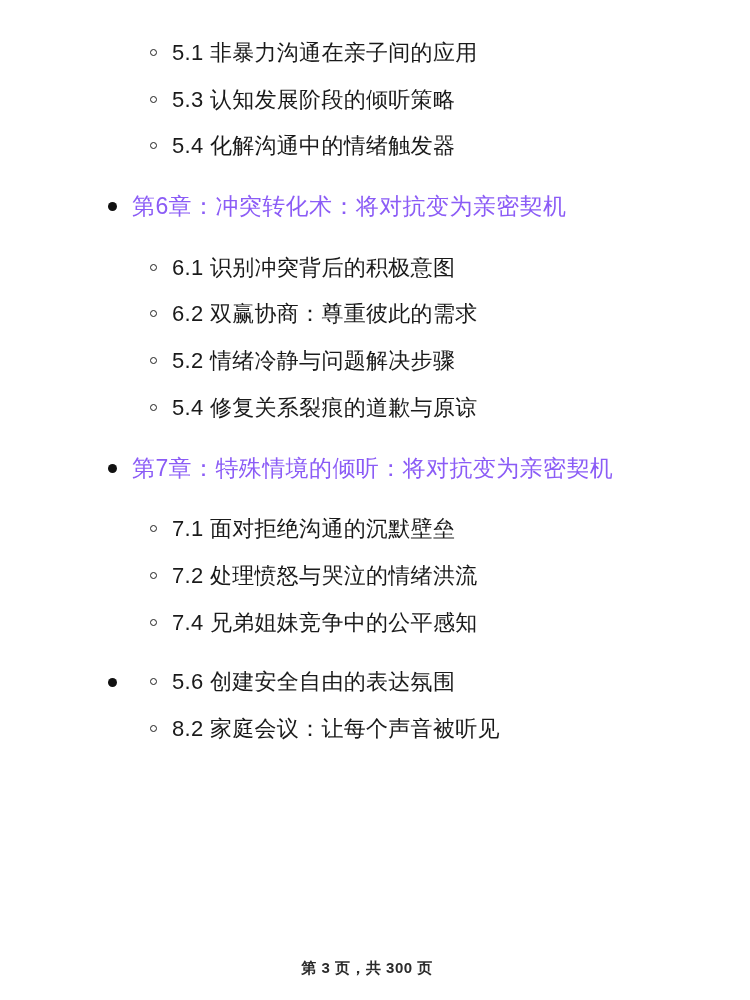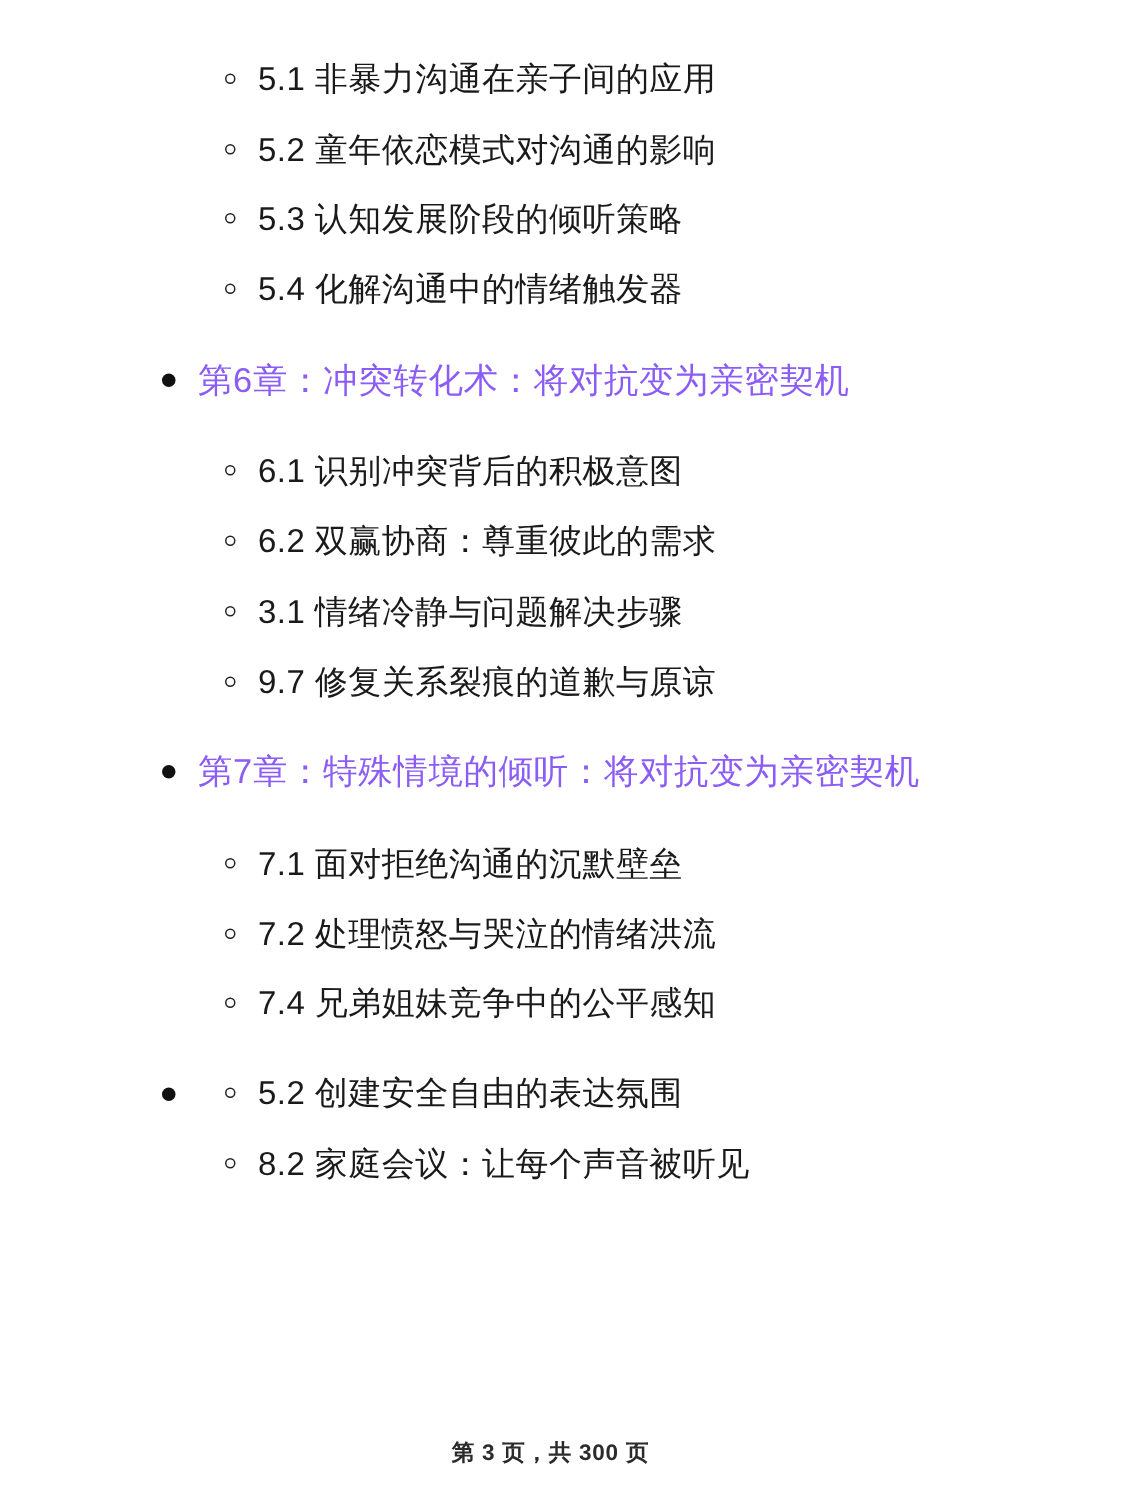--- a/index.html
+++ b/index.html
@@ -92,24 +92,20 @@
 
 <div class="page">
 
   <ul class="toc">
 
     <li class="l2 entry tight">
       <span class="bullet"></span>
       <span>5.1 非暴力沟通在亲子间的应用</span>
     </li>
 
-    <li class="l2 entry tight">
-      <span class="bullet"></span>
-      <span>5.2 童年依恋模式对沟通的影响</span>
-    </li>
 
     <li class="l2 entry tight">
       <span class="bullet"></span>
       <span>5.3 认知发展阶段的倾听策略</span>
     </li>
 
     <li class="l2 entry group-gap">
       <span class="bullet"></span>
       <span>5.4 化解沟通中的情绪触发器</span>
     </li>
@@ -124,26 +120,26 @@
       <span>6.1 识别冲突背后的积极意图</span>
     </li>
 
     <li class="l2 entry tight">
       <span class="bullet"></span>
       <span>6.2 双赢协商：尊重彼此的需求</span>
     </li>
 
     <li class="l2 entry tight">
       <span class="bullet"></span>
-      <span>3.1 情绪冷静与问题解决步骤</span>
+      <span>5.2 情绪冷静与问题解决步骤</span>
     </li>
 
     <li class="l2 entry group-gap">
       <span class="bullet"></span>
-      <span>9.7 修复关系裂痕的道歉与原谅</span>
+      <span>5.4 修复关系裂痕的道歉与原谅</span>
     </li>
 
     <li class="l1 entry group-gap">
       <span class="bullet"></span>
       <span>第7章：特殊情境的倾听：将对抗变为亲密契机</span>
     </li>
 
     <li class="l2 entry tight">
       <span class="bullet"></span>
       <span>7.1 面对拒绝沟通的沉默壁垒</span>
@@ -159,21 +155,21 @@
       <span class="bullet"></span>
       <span>7.4 兄弟姐妹竞争中的公平感知</span>
     </li>
 
     <li class="l1 entry group-gap">
       <span class="bullet"></span>
     </li>
 
     <li class="l2 entry tight">
       <span class="bullet"></span>
-      <span>5.2 创建安全自由的表达氛围</span>
+      <span>5.6 创建安全自由的表达氛围</span>
     </li>
 
     <li class="l2 entry">
       <span class="bullet"></span>
       <span>8.2 家庭会议：让每个声音被听见</span>
     </li>
 
   </ul>
 
   <div class="footer">第 3 页，共 300 页</div>

